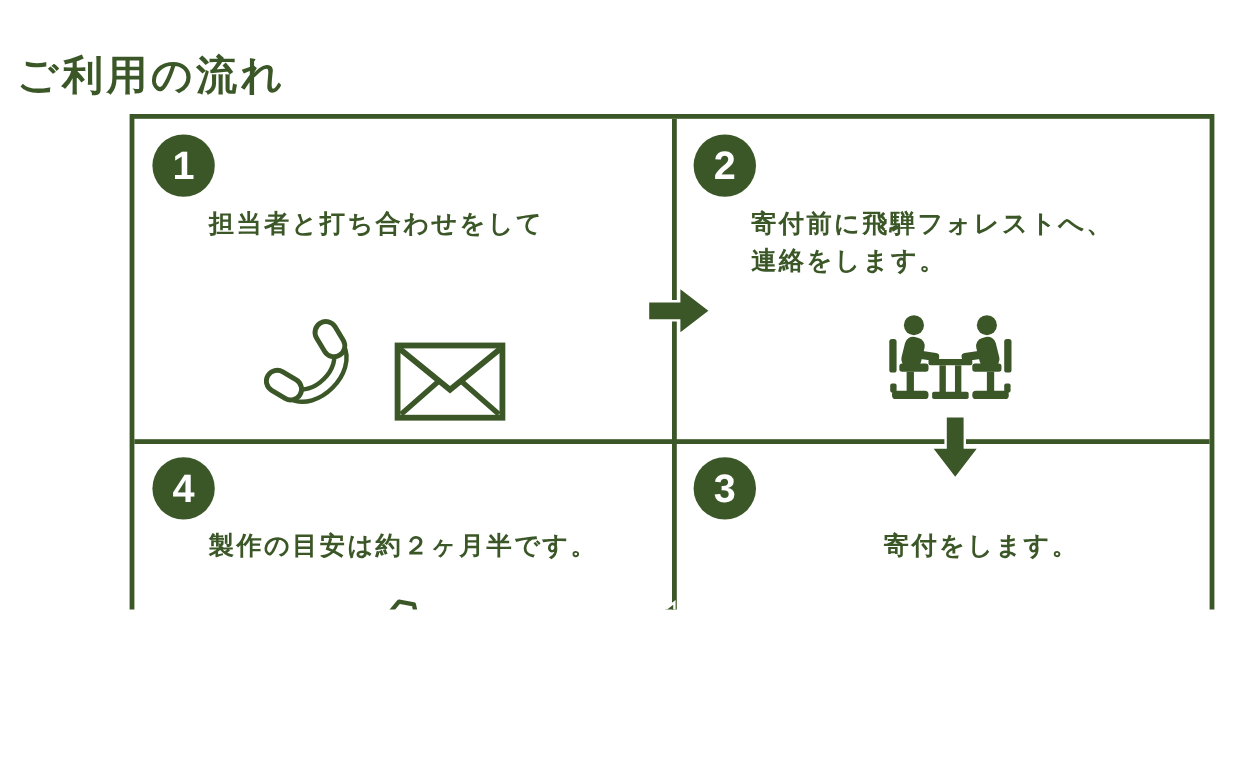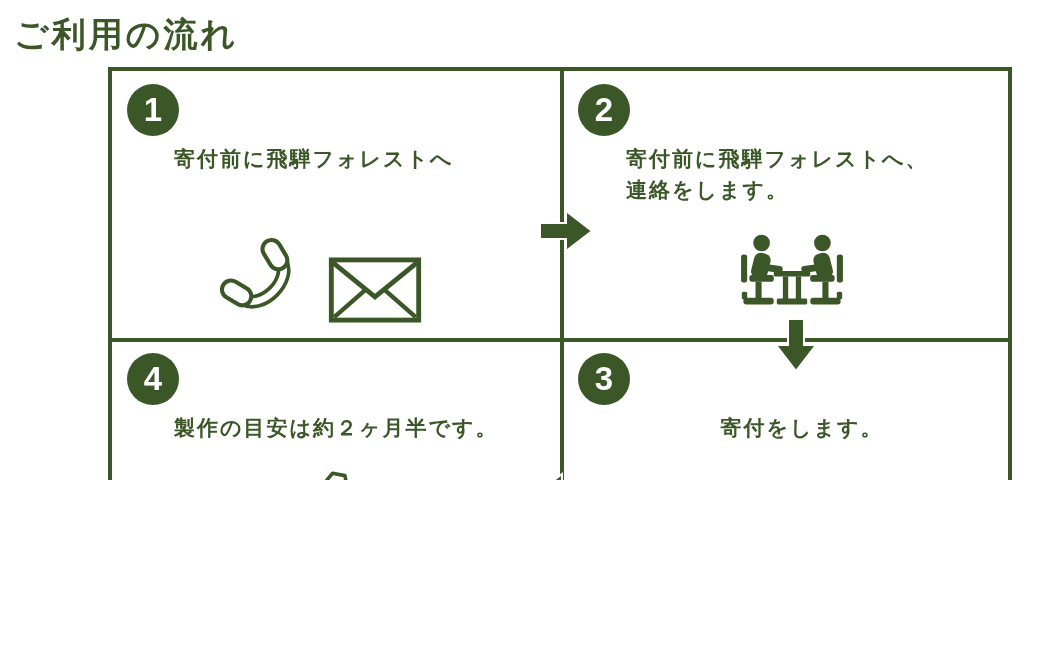--- a/index.html
+++ b/index.html
@@ -1,20 +1,20 @@
 <!DOCTYPE html>
 <html style="--accent: #3b5727; --page_bg: #ffffff; --badge_text: #ffffff;"><head>
 <meta charset="utf-8">
 <style>
   :root { --accent:#3b5727; --page_bg:#ffffff; --badge_text:#ffffff; }
   * { margin:0; padding:0; box-sizing:border-box; }
   body { background:#fff; font-family:"Liberation Sans","DejaVu Sans",sans-serif; }
   .page {
     position:relative; width:1040px; height:480px;
-    background:var(--page_bg); overflow:hidden; color:var(--accent);
+    background:var(--page_bg); overflow:hidden; color:var(--accent);margin-top:28px;
   }
   .title {
     position:absolute; left:14px; top:12px;
     font-size:34px; font-weight:bold; letter-spacing:3px; color:var(--accent);
   }
   .flow-box {
     position:absolute; left:108px; top:67px; width:904px; height:546px;
     border:4px solid var(--accent);
   }
   .v-divider { position:absolute; left:448px; top:0; width:4px; height:538px; background:var(--accent); }
@@ -28,21 +28,21 @@
     position:absolute; left:15px; top:13px; width:52px; height:52px;
     background:var(--accent); border-radius:50%;
     display:flex; align-items:center; justify-content:center;
     color:var(--badge_text); font-size:33px; font-weight:bold;
   }
   .step-text {
     position:absolute; left:62px; top:72px;
     font-size:21px; font-weight:bold; letter-spacing:2px;
     line-height:31px; color:var(--accent); white-space:nowrap;
   }
-  .step-text.centered { left:0; width:100%; text-align:center;padding-left:36px; }
+  .step-text.centered { left:16px; width:100%; text-align:center;padding-left:36px; }
   .icons { position:absolute; display:flex; align-items:flex-end; gap:26px; }
   .icons-1 { left:108px; top:164px; }
   .icons-2 { left:156px; top:160px; }
   .icons-3 { left:160px; top:150px; }
   .icons-4 { left:152px; top:126px; }
   .arrow { position:absolute; z-index:5; }
   .arrow-right { left:426px; top:136px; }
   .arrow-down  { left:660px; top:246px; }
   .arrow-left  { left:422px; top:399px; }
   svg { display:block; }
@@ -54,21 +54,21 @@
 
   <div class="title">ご利用の流れ</div>
 
   <div class="flow-box">
     <div class="v-divider"></div>
     <div class="h-divider"></div>
 
     <div class="cell cell-1">
       <div class="badge">1</div>
       <div class="step-text">
-        <div>寄付前に飛騨フォレストへ</div>
+        <div>担当者と打ち合わせをして</div>
       </div>
       <div class="icons icons-1">
         <span>
           <svg width="82" height="88" viewBox="0 0 100 100">
             <g transform="rotate(-45 50 50)">
               <path d="M17 52 C24 78 76 78 83 52" fill="none" stroke="currentColor" stroke-width="17" stroke-linecap="round"></path>
               <path d="M17 52 C24 78 76 78 83 52" fill="none" stroke="#fff" stroke-width="8" stroke-linecap="round"></path>
               <rect x="6" y="22" width="22" height="38" rx="11" fill="#fff" stroke="currentColor" stroke-width="5" transform="rotate(-14 17 41)"></rect>
               <rect x="72" y="22" width="22" height="38" rx="11" fill="#fff" stroke="currentColor" stroke-width="5" transform="rotate(14 83 41)"></rect>
             </g>

